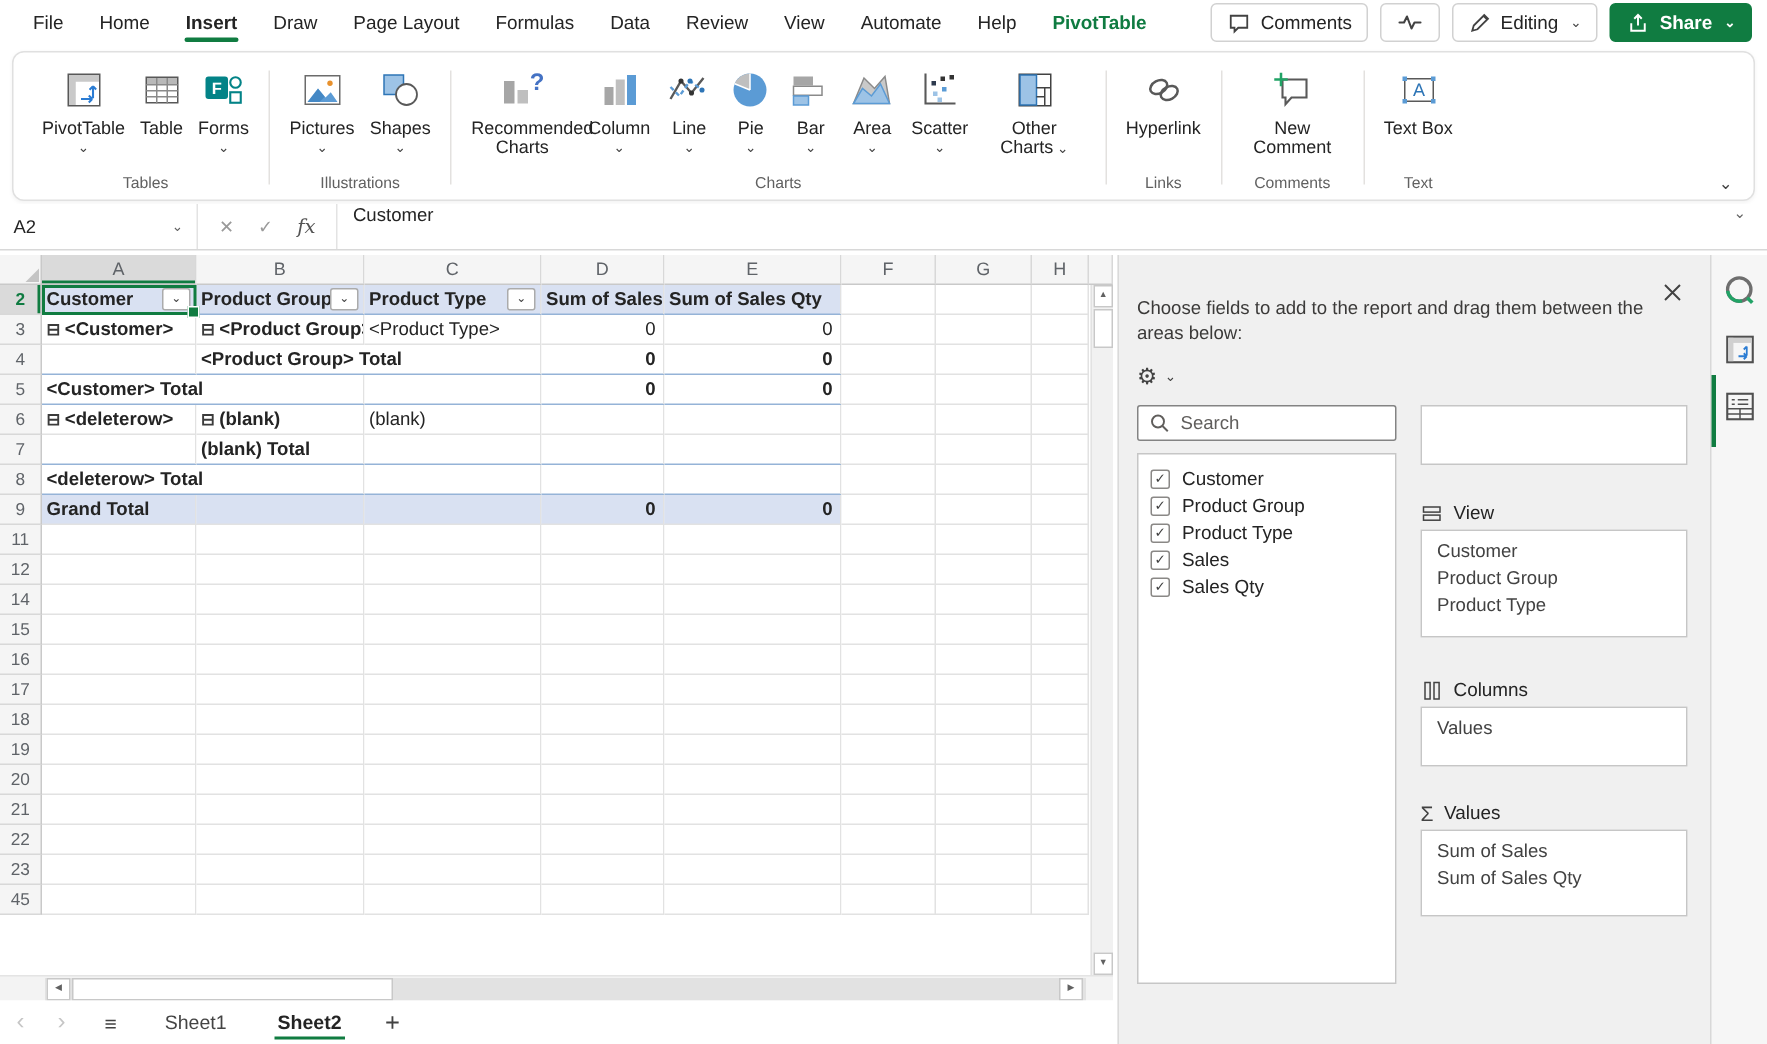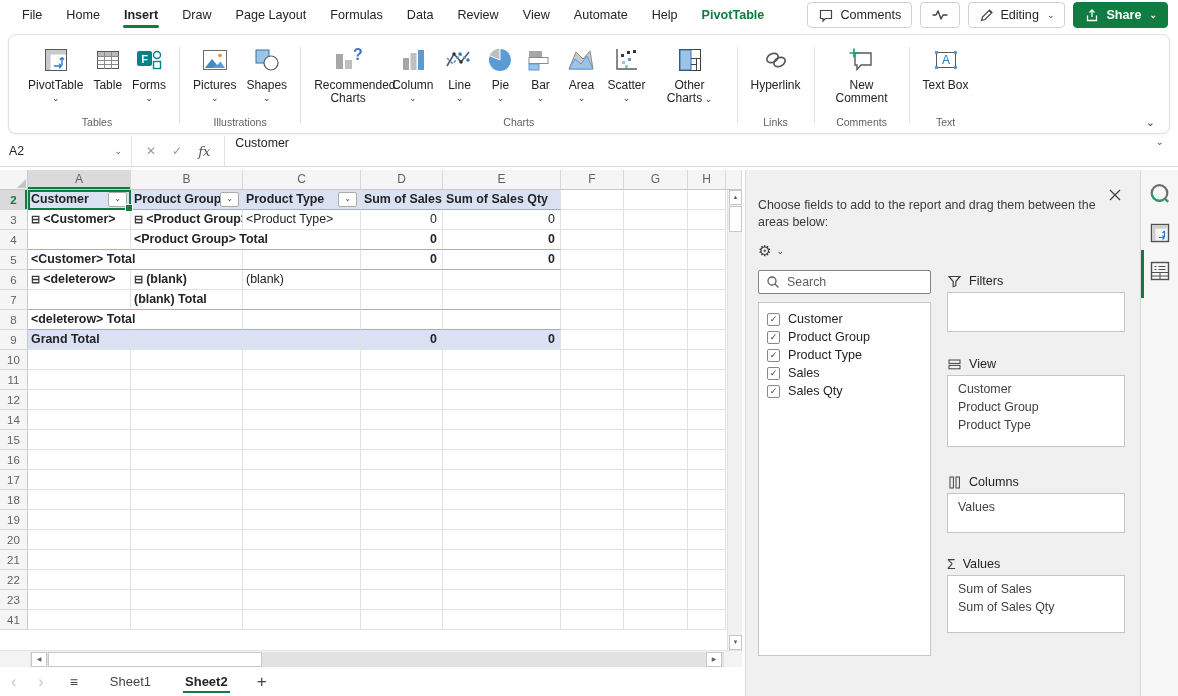--- a/index.html
+++ b/index.html
@@ -511,31 +511,20 @@
         <div class="cell gt b" style="width: 103px;"><span class="ctext">Grand Total</span></div>
         <div class="cell gt" style="width: 112px;"></div>
         <div class="cell gt" style="width: 118px;"></div>
         <div class="cell gt b num" style="width: 82px;"><span class="ctext">0</span></div>
         <div class="cell gt b num" style="width: 118px;"><span class="ctext">0</span></div>
         <div class="cell" style="width: 63px;"></div>
         <div class="cell" style="width: 64px;"></div>
         <div class="cell" style="width: 38px;"></div>
       </div>
       <div class="grow2">
-        <div class="rowhdr">10</div>
-        <div class="cell" style="width: 103px;"></div>
-        <div class="cell" style="width: 112px;"></div>
-        <div class="cell" style="width: 118px;"></div>
-        <div class="cell" style="width: 82px;"></div>
-        <div class="cell" style="width: 118px;"></div>
-        <div class="cell" style="width: 63px;"></div>
-        <div class="cell" style="width: 64px;"></div>
-        <div class="cell" style="width: 38px;"></div>
-      </div>
-      <div class="grow2">
         <div class="rowhdr">11</div>
         <div class="cell" style="width: 103px;"></div>
         <div class="cell" style="width: 112px;"></div>
         <div class="cell" style="width: 118px;"></div>
         <div class="cell" style="width: 82px;"></div>
         <div class="cell" style="width: 118px;"></div>
         <div class="cell" style="width: 63px;"></div>
         <div class="cell" style="width: 64px;"></div>
         <div class="cell" style="width: 38px;"></div>
       </div>
@@ -654,21 +643,21 @@
         <div class="cell" style="width: 103px;"></div>
         <div class="cell" style="width: 112px;"></div>
         <div class="cell" style="width: 118px;"></div>
         <div class="cell" style="width: 82px;"></div>
         <div class="cell" style="width: 118px;"></div>
         <div class="cell" style="width: 63px;"></div>
         <div class="cell" style="width: 64px;"></div>
         <div class="cell" style="width: 38px;"></div>
       </div>
       <div class="grow2">
-        <div class="rowhdr">41</div>
+        <div class="rowhdr">45</div>
         <div class="cell" style="width: 103px;"></div>
         <div class="cell" style="width: 112px;"></div>
         <div class="cell" style="width: 118px;"></div>
         <div class="cell" style="width: 82px;"></div>
         <div class="cell" style="width: 118px;"></div>
         <div class="cell" style="width: 63px;"></div>
         <div class="cell" style="width: 64px;"></div>
         <div class="cell" style="width: 38px;"></div>
       </div>
     </div>
@@ -735,28 +724,20 @@
             <span class="chk on">✓</span>
             <span class="flbl">Sales</span>
           </div>
           <div class="field-item">
             <span class="chk on">✓</span>
             <span class="flbl">Sales Qty</span>
           </div>
         </div>
     </div>
     <div id="pane-right">
-      <div class="area-label" id="filters-label">
-        <span>
-            <svg width="15" height="14">
-              <path d="M2 2.5h11L8.8 7.5v4.2l-2.6 1V7.5z" fill="none" stroke="#424242" stroke-width="1.2"></path>
-            </svg>
-          </span>
-        <span>Filters</span>
-      </div>
       <div class="area-box" id="filters-box"></div>
       <div class="area-label" id="rows-label">
         <span>
             <svg width="15" height="13">
               <rect x="2" y="2" width="11" height="3.4" fill="none" stroke="#424242"></rect>
               <rect x="2" y="7.4" width="11" height="3.4" fill="none" stroke="#424242"></rect>
             </svg>
           </span>
         <span>View</span>
       </div>

